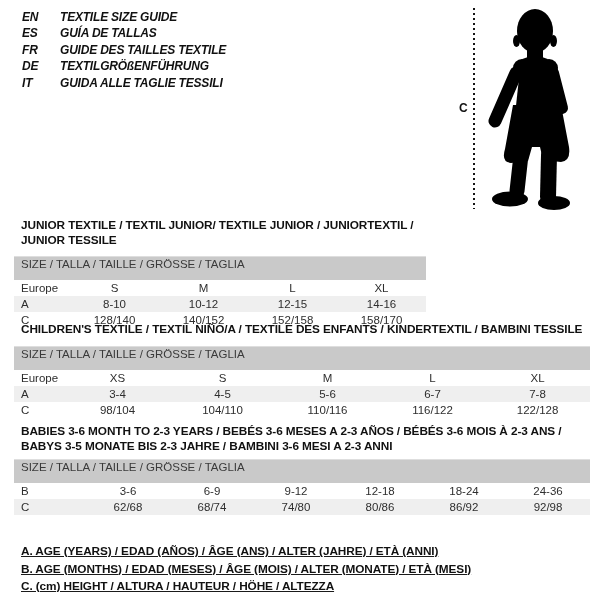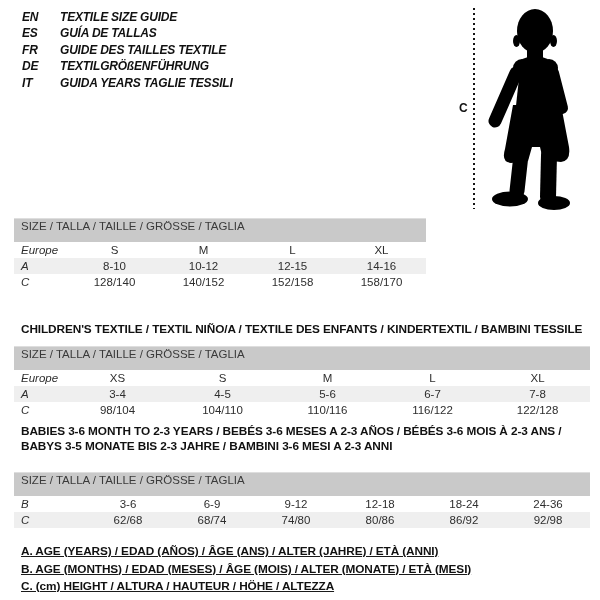--- a/index.html
+++ b/index.html
@@ -28,29 +28,29 @@
   .baby .fill { fill:#000; }
   .baby .stroke { stroke:#000; fill:none; }
 
   
   .tbl-sec { position:absolute; left:14px; }
   .sec1 { top:218px; width:412px; }
   .sec2 { top:322px; width:576px; }
   .sec3 { top:424px; width:576px; }
   .tbl-title { font-weight:bold; font-size:11.8px; letter-spacing:-0.1px; padding-left:7px; line-height:14.5px; color:#111; }
   .title-gap { margin-bottom:9px; }
-  .sec3 .title-group { margin-bottom:19px; }
+  .sec3 .title-group { margin-bottom:6px; }
   table { border-collapse:collapse; table-layout:fixed; width:100%; font-size:11.5px; color:#2e2e2e; }
   .size-bar {
     background:#c9c9c9; border-top:1px solid #dedede;
     text-align:left; font-weight:normal; font-size:11.5px; color:#3a3a3a;
     padding:1px 0 10px 7px; height:16px;margin-top:44px;
   }
   td { text-align:center; height:16px; padding:1px 0; }
-  td.lbl { text-align:left; padding-left:7px;font-style:italic; }
+  td.lbl { text-align:left; padding-left:7px; }
   tbody tr:nth-child(even) { background:#efefef; }
 
   
   .notes { position:absolute; top:543px; left:21px;text-decoration:underline; }
   .note-line { font-weight:bold; font-size:11.8px; line-height:17.6px; letter-spacing:-0.1px; color:#111; }
 </style>
 </head>
 <body>
 
 <div class="lang-block">
@@ -65,21 +65,21 @@
   <div class="lang-row">
     <span class="lang-code">FR</span>
     <span class="lang-title">GUIDE DES TAILLES TEXTILE</span>
   </div>
   <div class="lang-row">
     <span class="lang-code">DE</span>
     <span class="lang-title">TEXTILGRÖßENFÜHRUNG</span>
   </div>
   <div class="lang-row">
     <span class="lang-code">IT</span>
-    <span class="lang-title">GUIDA YEARS TAGLIE TESSILI</span>
+    <span class="lang-title">GUIDA ALLE TAGLIE TESSILI</span>
   </div>
 </div>
 
 <div class="figure">
   <span class="height-label">C</span>
   <div class="height-line"></div>
   <svg class="baby" viewBox="0 0 108 206" xmlns="http://www.w3.org/2000/svg">
     <g class="fill">
       <ellipse cx="52" cy="26" rx="18" ry="22"></ellipse>
       <ellipse cx="33.5" cy="36" rx="3.5" ry="6"></ellipse>
@@ -95,20 +95,21 @@
     <g class="stroke" stroke-linecap="round">
       <line x1="33" y1="68" x2="12" y2="116" stroke-width="13"></line>
       <line x1="70" y1="68" x2="79" y2="103" stroke-width="12"></line>
       <line x1="38" y1="150" x2="34" y2="186" stroke-width="15"></line>
       <line x1="66" y1="150" x2="65" y2="192" stroke-width="16"></line>
     </g>
   </svg>
 </div>
 
 <section class="tbl-sec sec1">
+  <div class="tbl-title title-gap">JUNIOR TEXTILE / TEXTIL JUNIOR/ TEXTILE JUNIOR / JUNIORTEXTIL / JUNIOR TESSILE</div>
   <table>
     <colgroup>
         <col style="width:56px">
         <col style="width:89px">
         <col style="width:89px">
         <col style="width:89px">
         <col style="width:89px">
       </colgroup>
     <thead>
       <tr>

